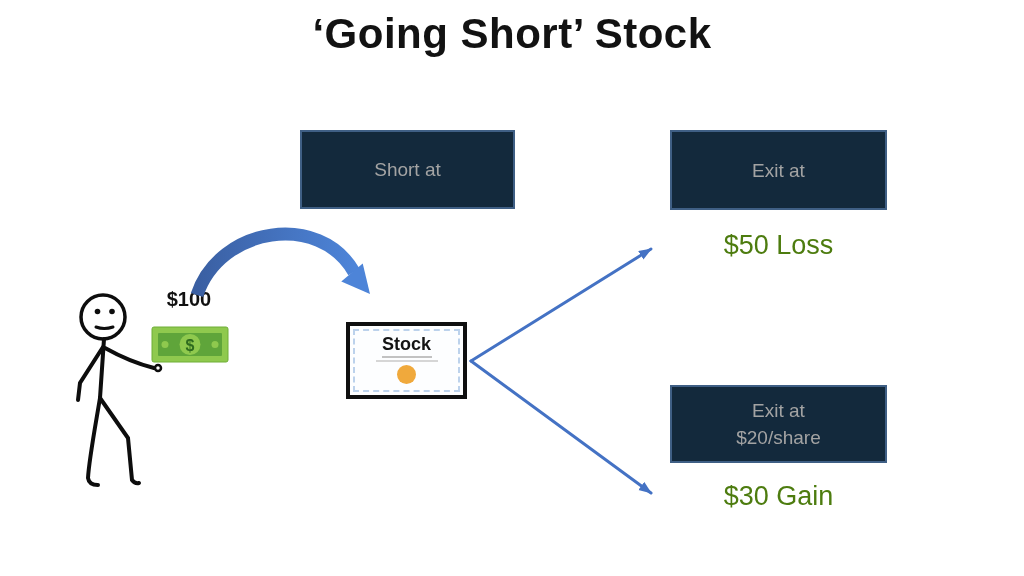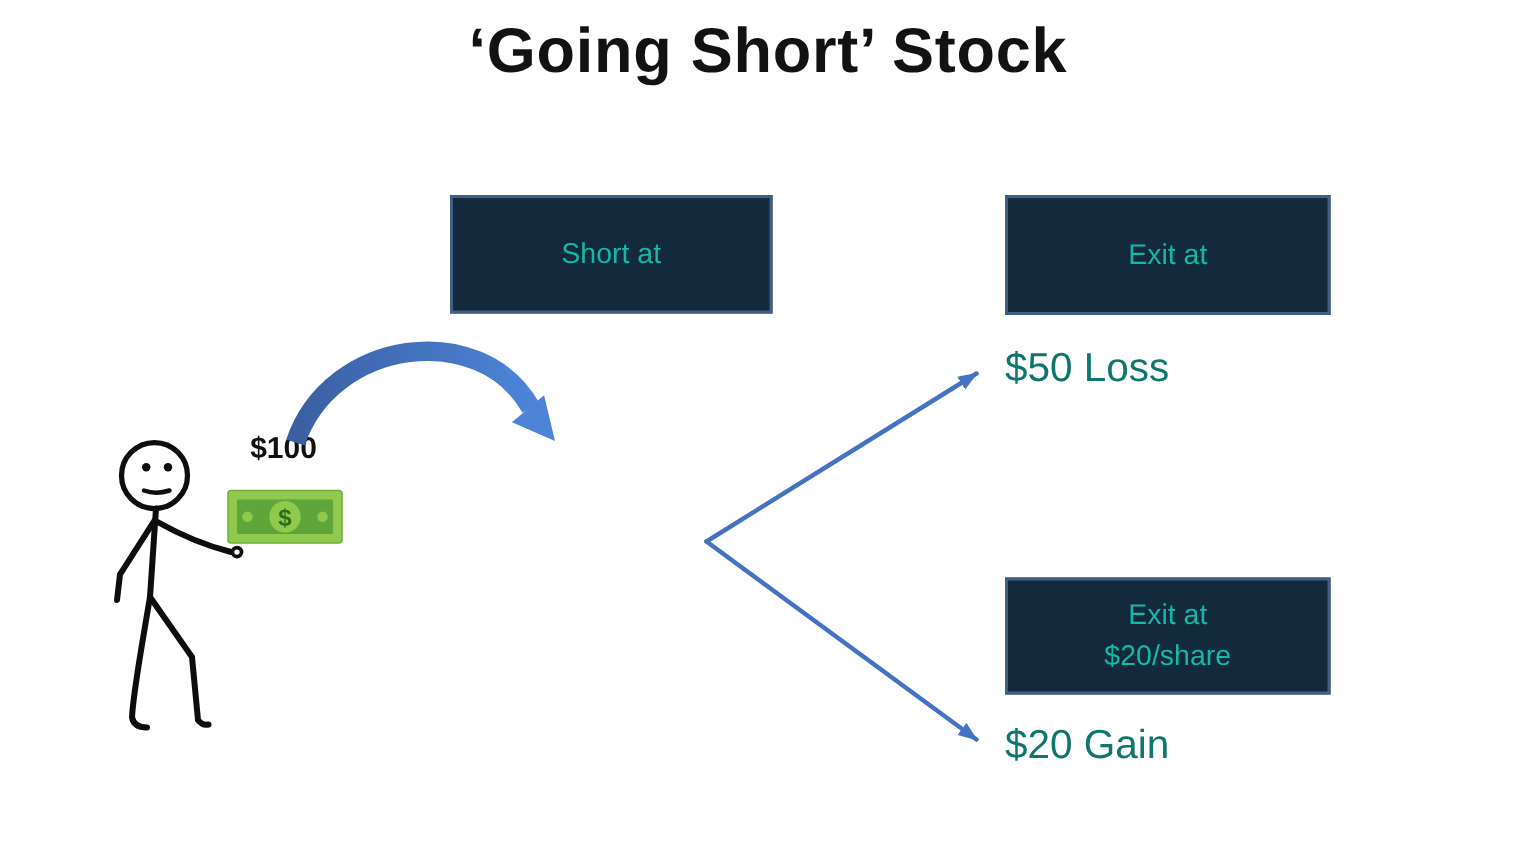--- a/index.html
+++ b/index.html
@@ -8,30 +8,30 @@
     position:relative; width:924px; height:576px; background:#ffffff;
     font-family:"Liberation Sans", sans-serif; overflow:hidden;
   }
   .title {
     position:absolute; top:10px; left:0; width:1024px;
     text-align:center; font-size:42px; font-weight:bold; color:#121212;
     letter-spacing:0.5px;
   }
   .navy-box {
     position:absolute; background:#13293c; border:2px solid #3f5f85;
-    color:#14b8a6; display:flex; flex-direction:column;
+    color:#a3a3a3; display:flex; flex-direction:column;
     align-items:center; justify-content:center;
     font-size:19px; line-height:27px; text-align:center;
   }
   .box-short   { left:300px; top:130px; width:215px; height:79px; }
   .box-exit-hi { left:670px; top:130px; width:217px; height:80px; }
   .box-exit-lo { left:670px; top:385px; width:217px; height:78px; }
   .outcome {
-    position:absolute; width:217px; left:670px; text-align:left;
-    font-size:27px; color:#0f766e;
+    position:absolute; width:217px; left:670px; text-align:center;
+    font-size:27px; color:#4d7c0f;
   }
   .outcome-loss { top:230px; }
   .outcome-gain { top:481px; }
   .money-label {
     position:absolute; left:148px; top:288px; width:82px; text-align:center;
     font-size:20px; font-weight:bold; color:#111;
   }
   .svg-abs { position:absolute; }
   .stickman { left:55px; top:288px; }
   .money    { left:151px; top:326px; }
@@ -65,21 +65,21 @@
   <div class="navy-box box-exit-hi">
     <span>Exit at</span>
   </div>
 
   <div class="navy-box box-exit-lo">
     <span>Exit at</span>
     <span>$20/share</span>
   </div>
 
   <div class="outcome outcome-loss">$50 Loss</div>
-  <div class="outcome outcome-gain">$20 Gain</div>
+  <div class="outcome outcome-gain">$30 Gain</div>
 
   <svg class="svg-abs stickman" width="170" height="205" viewBox="0 0 170 205">
     <g fill="none" stroke="#0d0d0d" stroke-width="4" stroke-linecap="round">
       <circle cx="48" cy="29" r="22" stroke-width="3.5"></circle>
       <path d="M41,39 Q49,42 58,39" stroke-width="3"></path>
       <path d="M49,51 L45,110"></path>
       <path d="M48,59 L25,95 L23,112"></path>
       <path d="M50,60 Q75,74 99,80"></path>
       <circle cx="103" cy="80" r="3" stroke-width="2.5"></circle>
       <path d="M45,110 C40,140 34,172 33,190 Q34,197 43,197"></path>
@@ -105,20 +105,27 @@
     <defs>
       <linearGradient id="cg" x1="0" y1="0" x2="1" y2="0">
         <stop offset="0" stop-color="#3a5fa2"></stop>
         <stop offset="1" stop-color="#4d84d8"></stop>
       </linearGradient>
     </defs>
     <path d="M 9 85 C 32 16, 132 2, 166 62" fill="none" stroke="url(#cg)" stroke-width="13" stroke-linecap="butt"></path>
     <polygon points="0,0 -28,-14 -28,14" transform="translate(182,84) rotate(50)" fill="#4d84d8"></polygon>
   </svg>
 
+  <div class="certificate">
+    <div class="cert-frame"></div>
+    <div class="cert-label">Stock</div>
+    <div class="cert-line1"></div>
+    <div class="cert-line2"></div>
+    <div class="cert-seal"></div>
+  </div>
 
   <svg class="svg-abs fork" width="205" height="270" viewBox="0 0 205 270">
     <defs>
       <marker id="ah" markerUnits="userSpaceOnUse" markerWidth="15" markerHeight="12" refX="12" refY="5" orient="auto">
         <path d="M0,0 L13,5 L0,10 Z" fill="#4472c4"></path>
       </marker>
     </defs>
     <line x1="6" y1="126" x2="186" y2="14" stroke="#4472c4" stroke-width="3" stroke-linecap="round" marker-end="url(#ah)"></line>
     <line x1="6" y1="126" x2="186" y2="258" stroke="#4472c4" stroke-width="3" stroke-linecap="round" marker-end="url(#ah)"></line>
   </svg>

